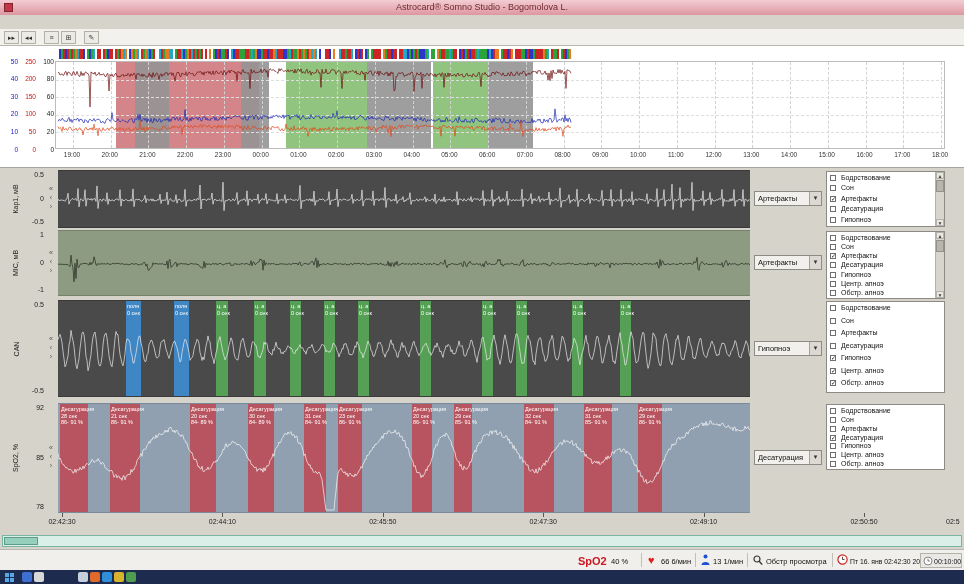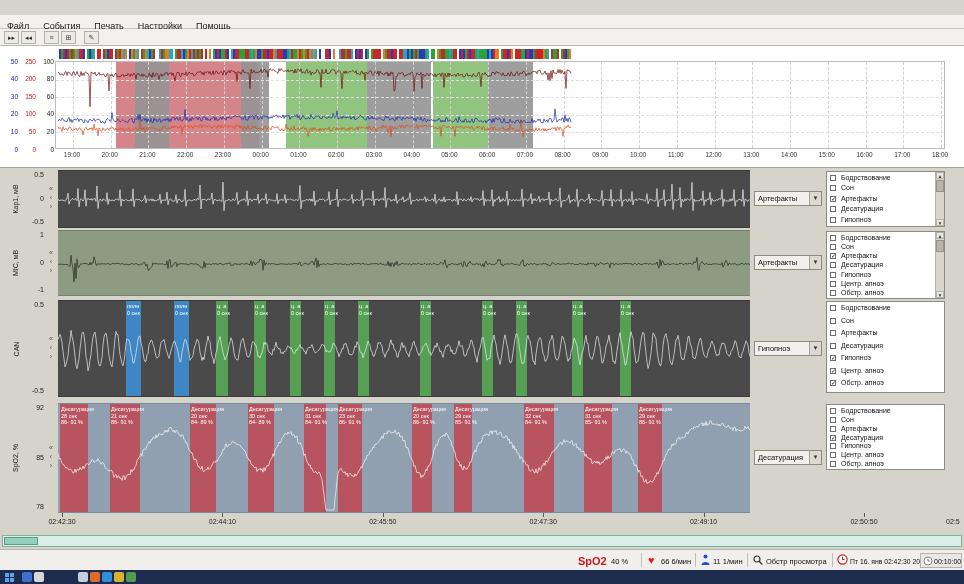--- a/index.html
+++ b/index.html
@@ -47,21 +47,24 @@
   .sicon{position:absolute;}
   #epochbox{position:absolute;left:920px;top:3px;width:42px;height:15px;border:1px solid #b5b2aa;background:#e9e8e4;}
   #taskbar{position:absolute;left:0;top:570px;width:964px;height:14px;background:#1d2b4e;}
   .tbicon{position:absolute;top:2px;width:10px;height:10px;border-radius:2px;}
   svg{display:block;}
 </style>
 </head>
 <body>
 
 <div id="app">
-  <div id="menubar"><span class="menu-item">Файл</span><span class="menu-item">События</span><span class="menu-item">Печать</span><span class="menu-item">Настройки</span><span class="menu-item">Помощь</span></div>
+  <div id="titlebar">
+    <div id="appicon"></div>
+    <div id="title">Astrocard® Somno Studio - Bogomolova L.</div>
+  </div>
   <div id="toolbar">
       <div class="tbtn" style="left: 4px;">▸▸</div>
       <div class="tbtn" style="left: 21px;">◂◂</div>
       <div class="tbtn" style="left: 44px;">≡</div>
       <div class="tbtn" style="left: 61px;">⊞</div>
       <div class="tbtn" style="left: 84px;">✎</div>
     </div>
 
   <div id="overview">
     <div id="ovstrip">
@@ -741,21 +744,21 @@
     <span class="sep" style="left:641px;"></span>
     <span class="stxt sicon" style="left:648px;top:4px;font-size:11px;color:#e02020;">♥</span>
     <span class="stxt" style="left:661px;">66 6/мин</span>
     <span class="sep" style="left:695px;"></span>
     <span class="sicon" style="left:701px;top:4px;">
         <svg width="9" height="12" viewBox="0 0 9 12">
           <circle cx="4.5" cy="2.5" r="2" fill="#1d4fd7"></circle>
           <path d="M0.5 11 C0.5 7 8.5 7 8.5 11 Z" fill="#1d4fd7"></path>
         </svg>
       </span>
-    <span class="stxt" style="left:713px;">11 1/мин</span>
+    <span class="stxt" style="left:713px;">13 1/мин</span>
     <span class="sep" style="left:747px;"></span>
     <span class="sicon" style="left:753px;top:5px;">
         <svg width="10" height="11" viewBox="0 0 10 11">
           <circle cx="4" cy="4" r="3" fill="none" stroke="#333" stroke-width="1.2"></circle>
           <line x1="6.2" y1="6.2" x2="9.2" y2="9.6" stroke="#333" stroke-width="1.4"></line>
         </svg>
       </span>
     <span class="stxt" style="left:766px;">Обстр просмотра</span>
     <span class="sep" style="left:832px;"></span>
     <span class="sicon" style="left:837px;top:4px;">

